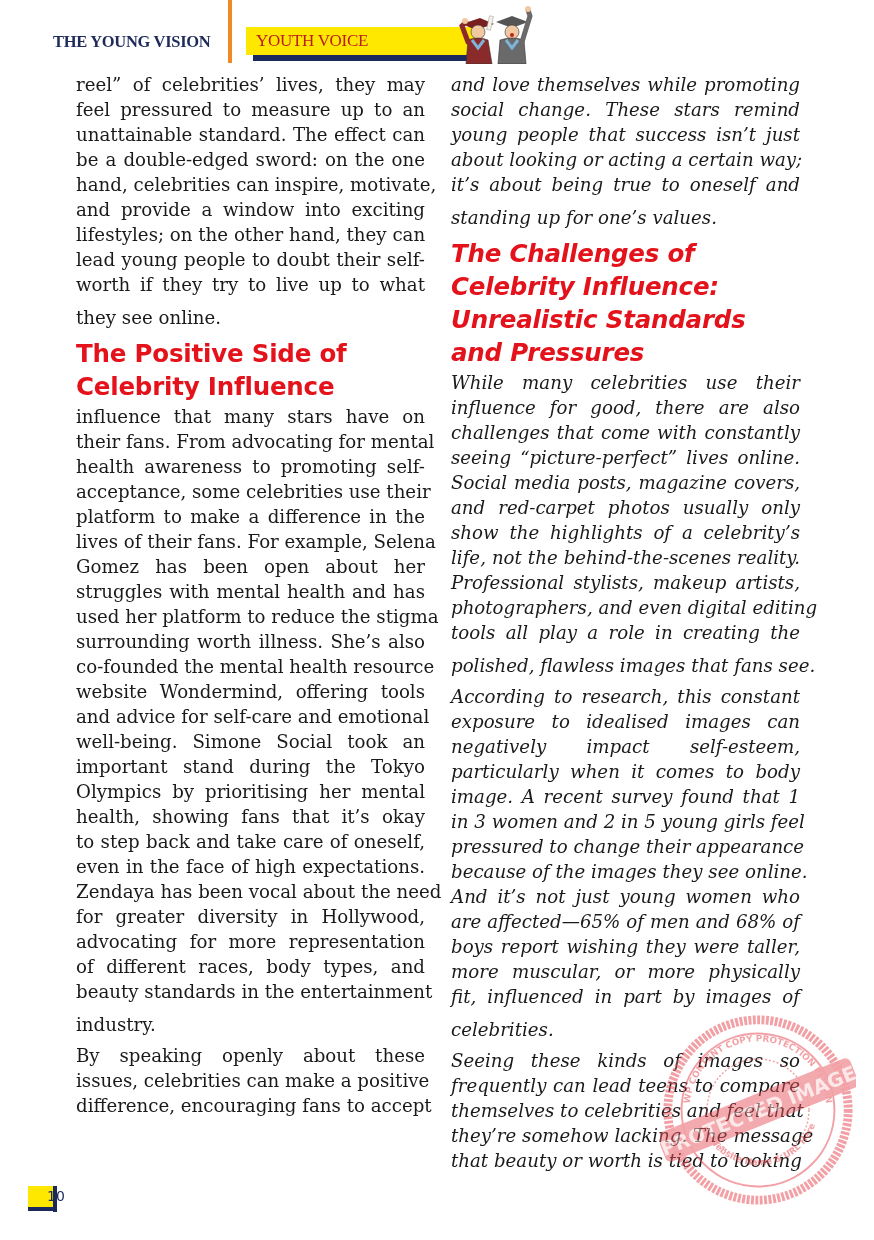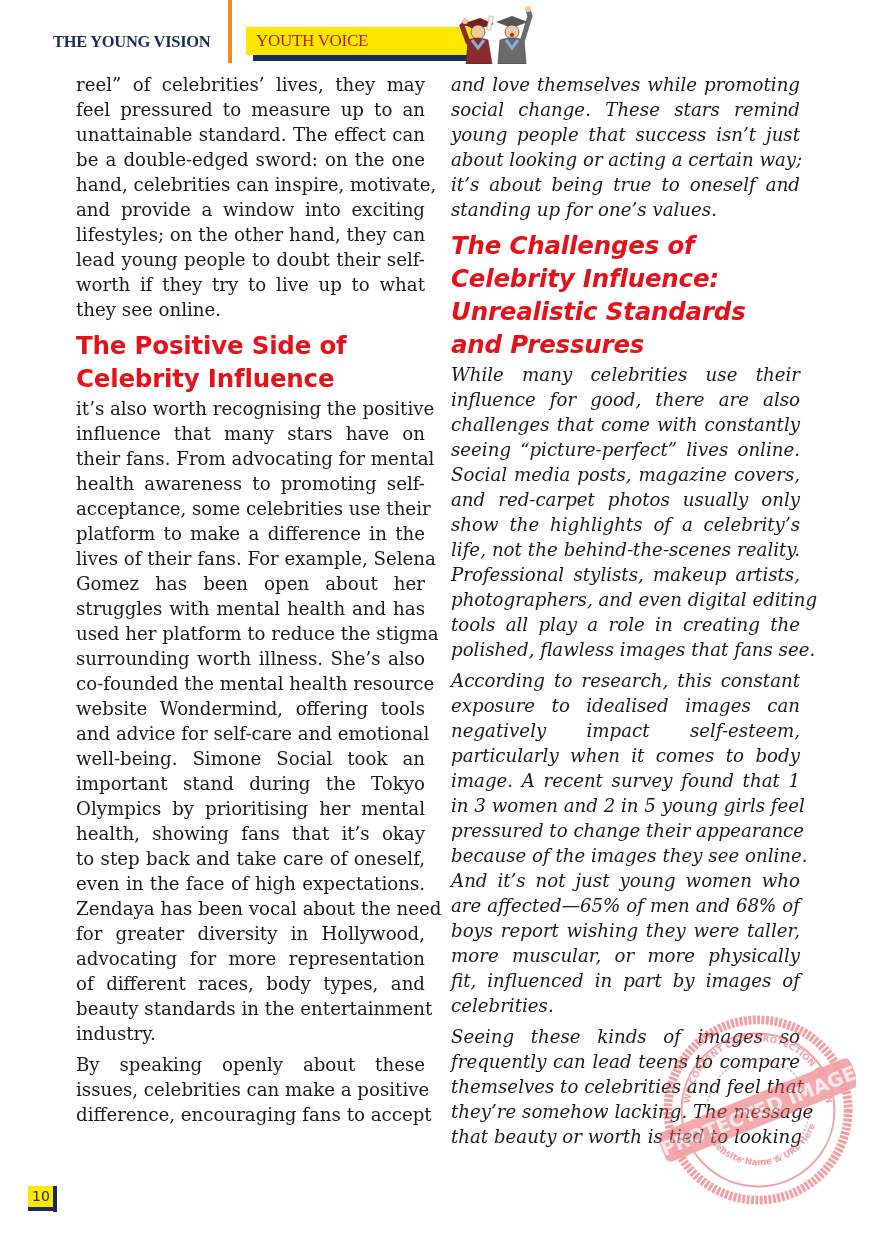--- a/index.html
+++ b/index.html
@@ -12,26 +12,26 @@
   .section-tag { position:absolute; left:246px; top:27px; width:232px; height:28px; background:#ffe800; }
   .section-tag-shadow { position:absolute; left:253px; top:55px; width:225px; height:6px; background:#1b2a5c; }
   .section-tag-text { position:absolute; left:256px; top:31px; font-family:"Liberation Serif", serif;
            font-size:17px; color:#b91c1c; letter-spacing:-0.3px; }
   .mascot { position:absolute; left:456px; top:2px; width:80px; height:62px; }
   .col { position:absolute; width:349px; }
   .col-left { left:76px; top:72px; }
   .col-right { left:451px; top:72px;font-style:italic; }
   .line { font-size:18.2px; line-height:25px; height:25px; text-align:justify; text-align-last:justify;
           white-space:nowrap; overflow:visible; }
-  .line.last { text-align-last:left; }
+  .line.last { text-align-last:left;margin-top:8px; }
   .para { margin-bottom:6px; }
   .heading { font-family:"DejaVu Sans", sans-serif; font-weight:bold; color:#e3121b; font-size:24.5px;
              line-height:33px; margin-top:7px; margin-bottom:1px; letter-spacing:-0.2px; }
   .page-num { position:absolute; left:28px; top:1186px; width:25px; height:21px; background:#ffe800;
-              font-family:"DejaVu Sans", sans-serif; font-size:14px; line-height:21px; color:#1e2a5a; padding-left:4px; box-sizing:border-box; }
+              font-family:"DejaVu Sans", sans-serif; font-size:14px; line-height:21px; color:#1e2a5a; padding-left:19px; box-sizing:border-box; }
   .page-num-shadow { position:absolute; left:53px; top:1186px; width:4px; height:26px; background:#1b2a5c; }
   .page-num-shadow2 { position:absolute; left:28px; top:1207px; width:29px; height:4px; background:#1b2a5c; }
   .stamp { position:absolute; left:660px; top:1012px; width:196px; height:196px; opacity:0.55; pointer-events:none; }
 </style>
 </head>
 <body>
 
 <div class="header">
   <div class="brand">THE YOUNG VISION</div>
   <div class="divider"></div>
@@ -69,21 +69,20 @@
       <div class="line">lifestyles; on the other hand, they can</div>
       <div class="line">lead young people to doubt their self-</div>
       <div class="line">worth if they try to live up to what</div>
       <div class="line last">they see online.</div>
     </div>
     <div class="heading">
       <div>The Positive Side of</div>
       <div>Celebrity Influence</div>
     </div>
     <div class="para">
-      <div class="line">it’s also worth recognising the positive</div>
       <div class="line">influence that many stars have on</div>
       <div class="line">their fans. From advocating for mental</div>
       <div class="line">health awareness to promoting self-</div>
       <div class="line">acceptance, some celebrities use their</div>
       <div class="line">platform to make a difference in the</div>
       <div class="line">lives of their fans. For example, Selena</div>
       <div class="line">Gomez has been open about her</div>
       <div class="line">struggles with mental health and has</div>
       <div class="line">used her platform to reduce the stigma</div>
       <div class="line">surrounding worth illness. She’s also</div>

